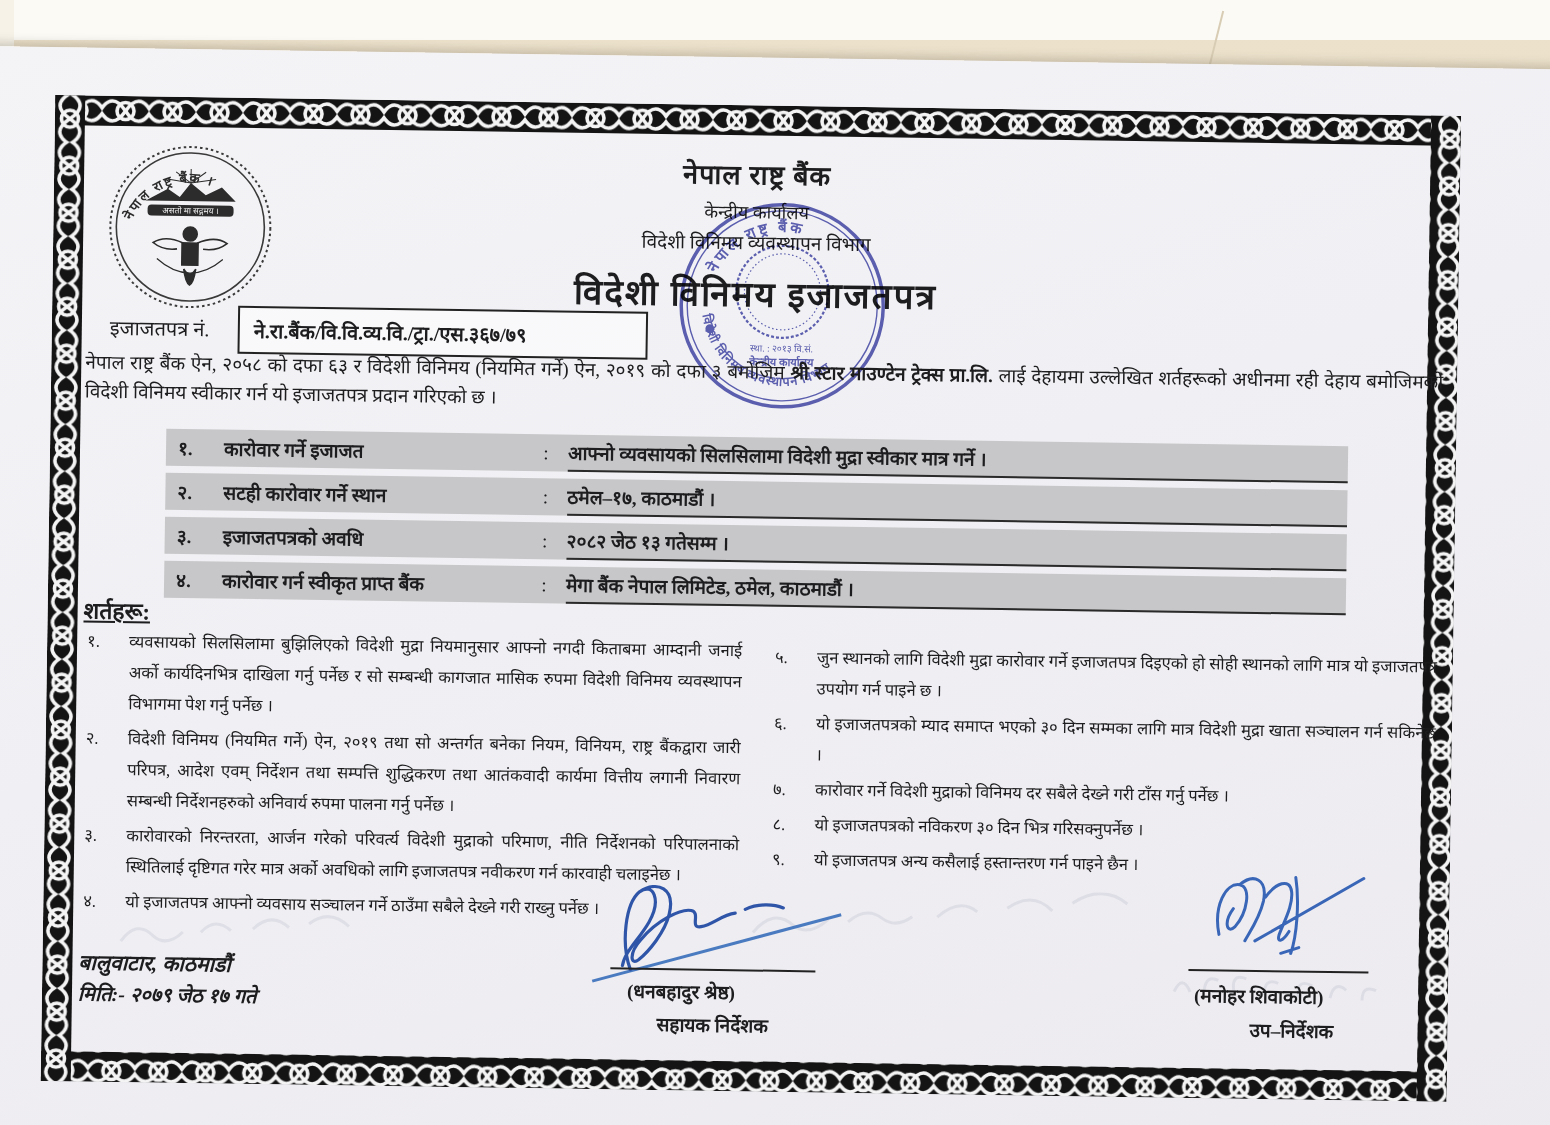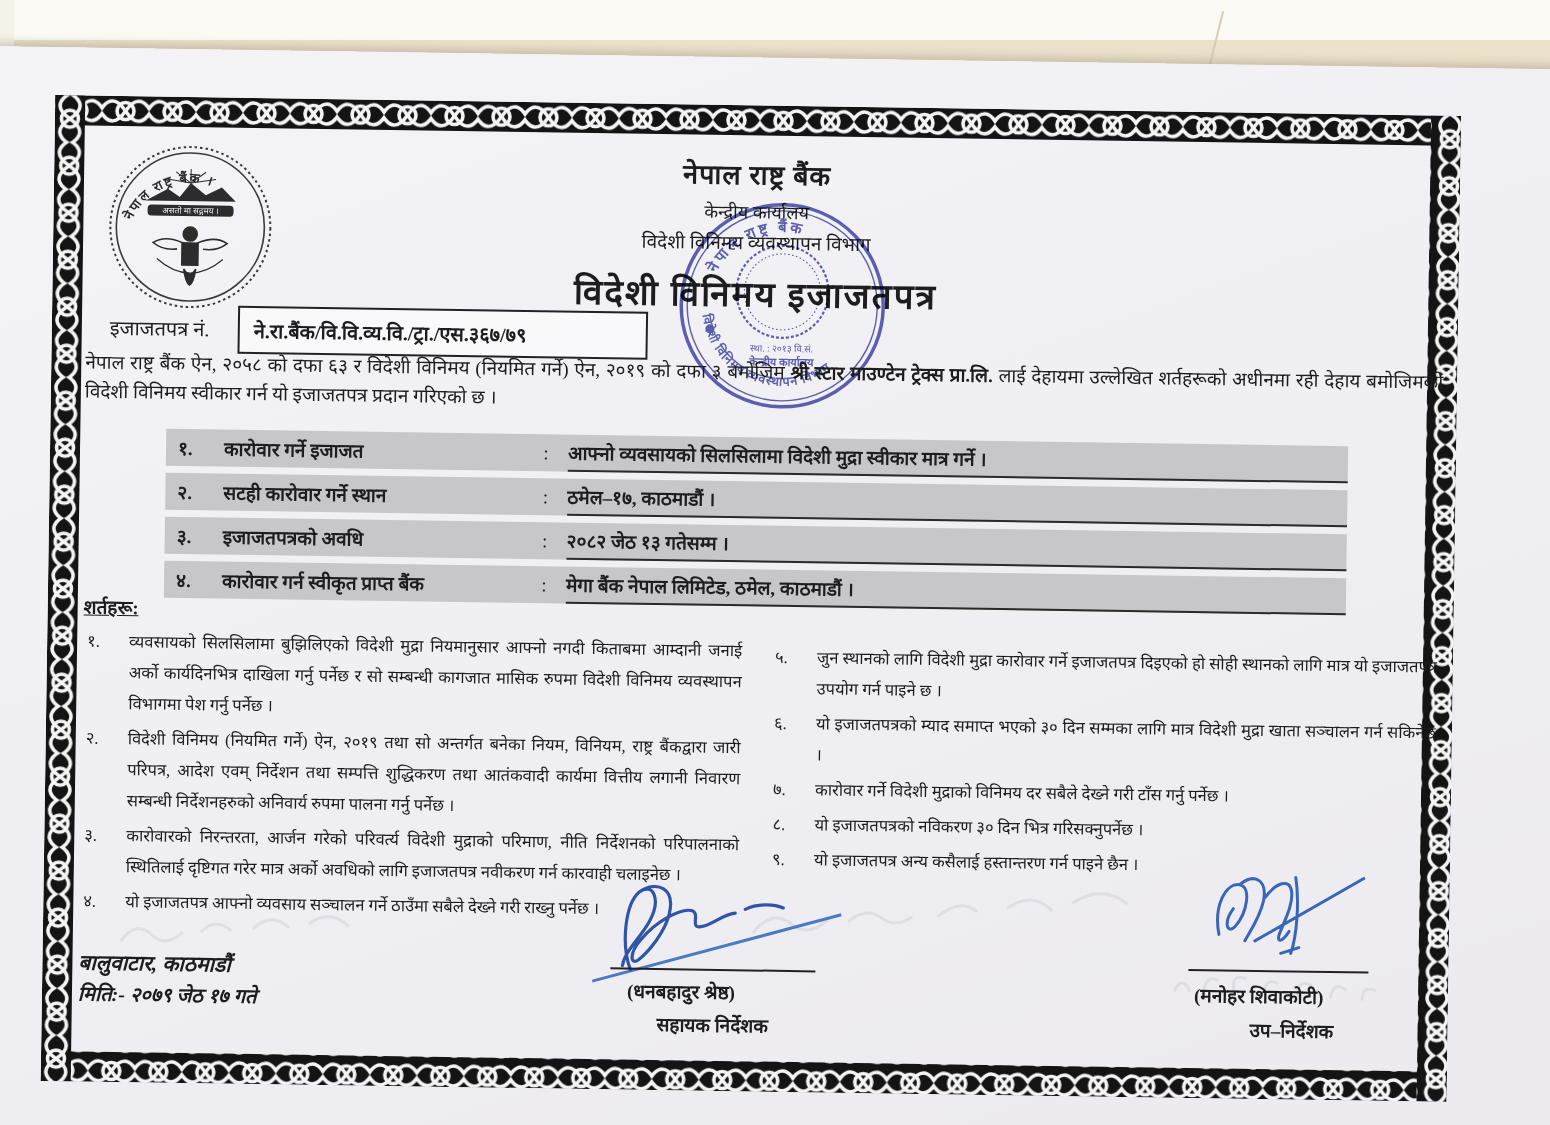--- a/index.html
+++ b/index.html
@@ -43,21 +43,21 @@
   .intro b{font-weight:bold;}
 
   .items{position:absolute;left:186px;top:380px;width:1182px;}
   .itemrow{position:relative;height:37px;margin-bottom:7px;background:#c7c7c9;
            display:flex;align-items:center;font-size:19px;font-weight:bold;}
   .inum{width:46px;padding-left:12px;}
   .ilabel{width:300px;}
   .icolon{width:44px;text-align:center;font-weight:normal;}
   .ival{flex:1;align-self:stretch;display:flex;align-items:center;border-bottom:2px solid #2a2a2a;}
 
-  .termshead{position:absolute;left:106px;top:546px;font-size:19px;font-weight:bold;text-decoration:underline;}
+  .termshead{position:absolute;left:106px;top:546px;font-size:23px;font-weight:bold;text-decoration:underline;}
   .terms{position:absolute;font-size:16.5px;line-height:31px;text-align:justify;}
   .terms-left{left:110px;top:578px;width:655px;}
   .terms-right{left:798px;top:584px;width:662px;}
   .term{display:flex;margin-bottom:4px;}
   .tnum{width:42px;flex:0 0 42px;}
   .ttext{flex:1;}
 
   .place{position:absolute;left:106px;top:900px;font-size:21px;font-weight:bold;font-style:italic;}
   .date{position:absolute;left:106px;top:932px;font-size:20px;font-weight:bold;font-style:italic;}
 

